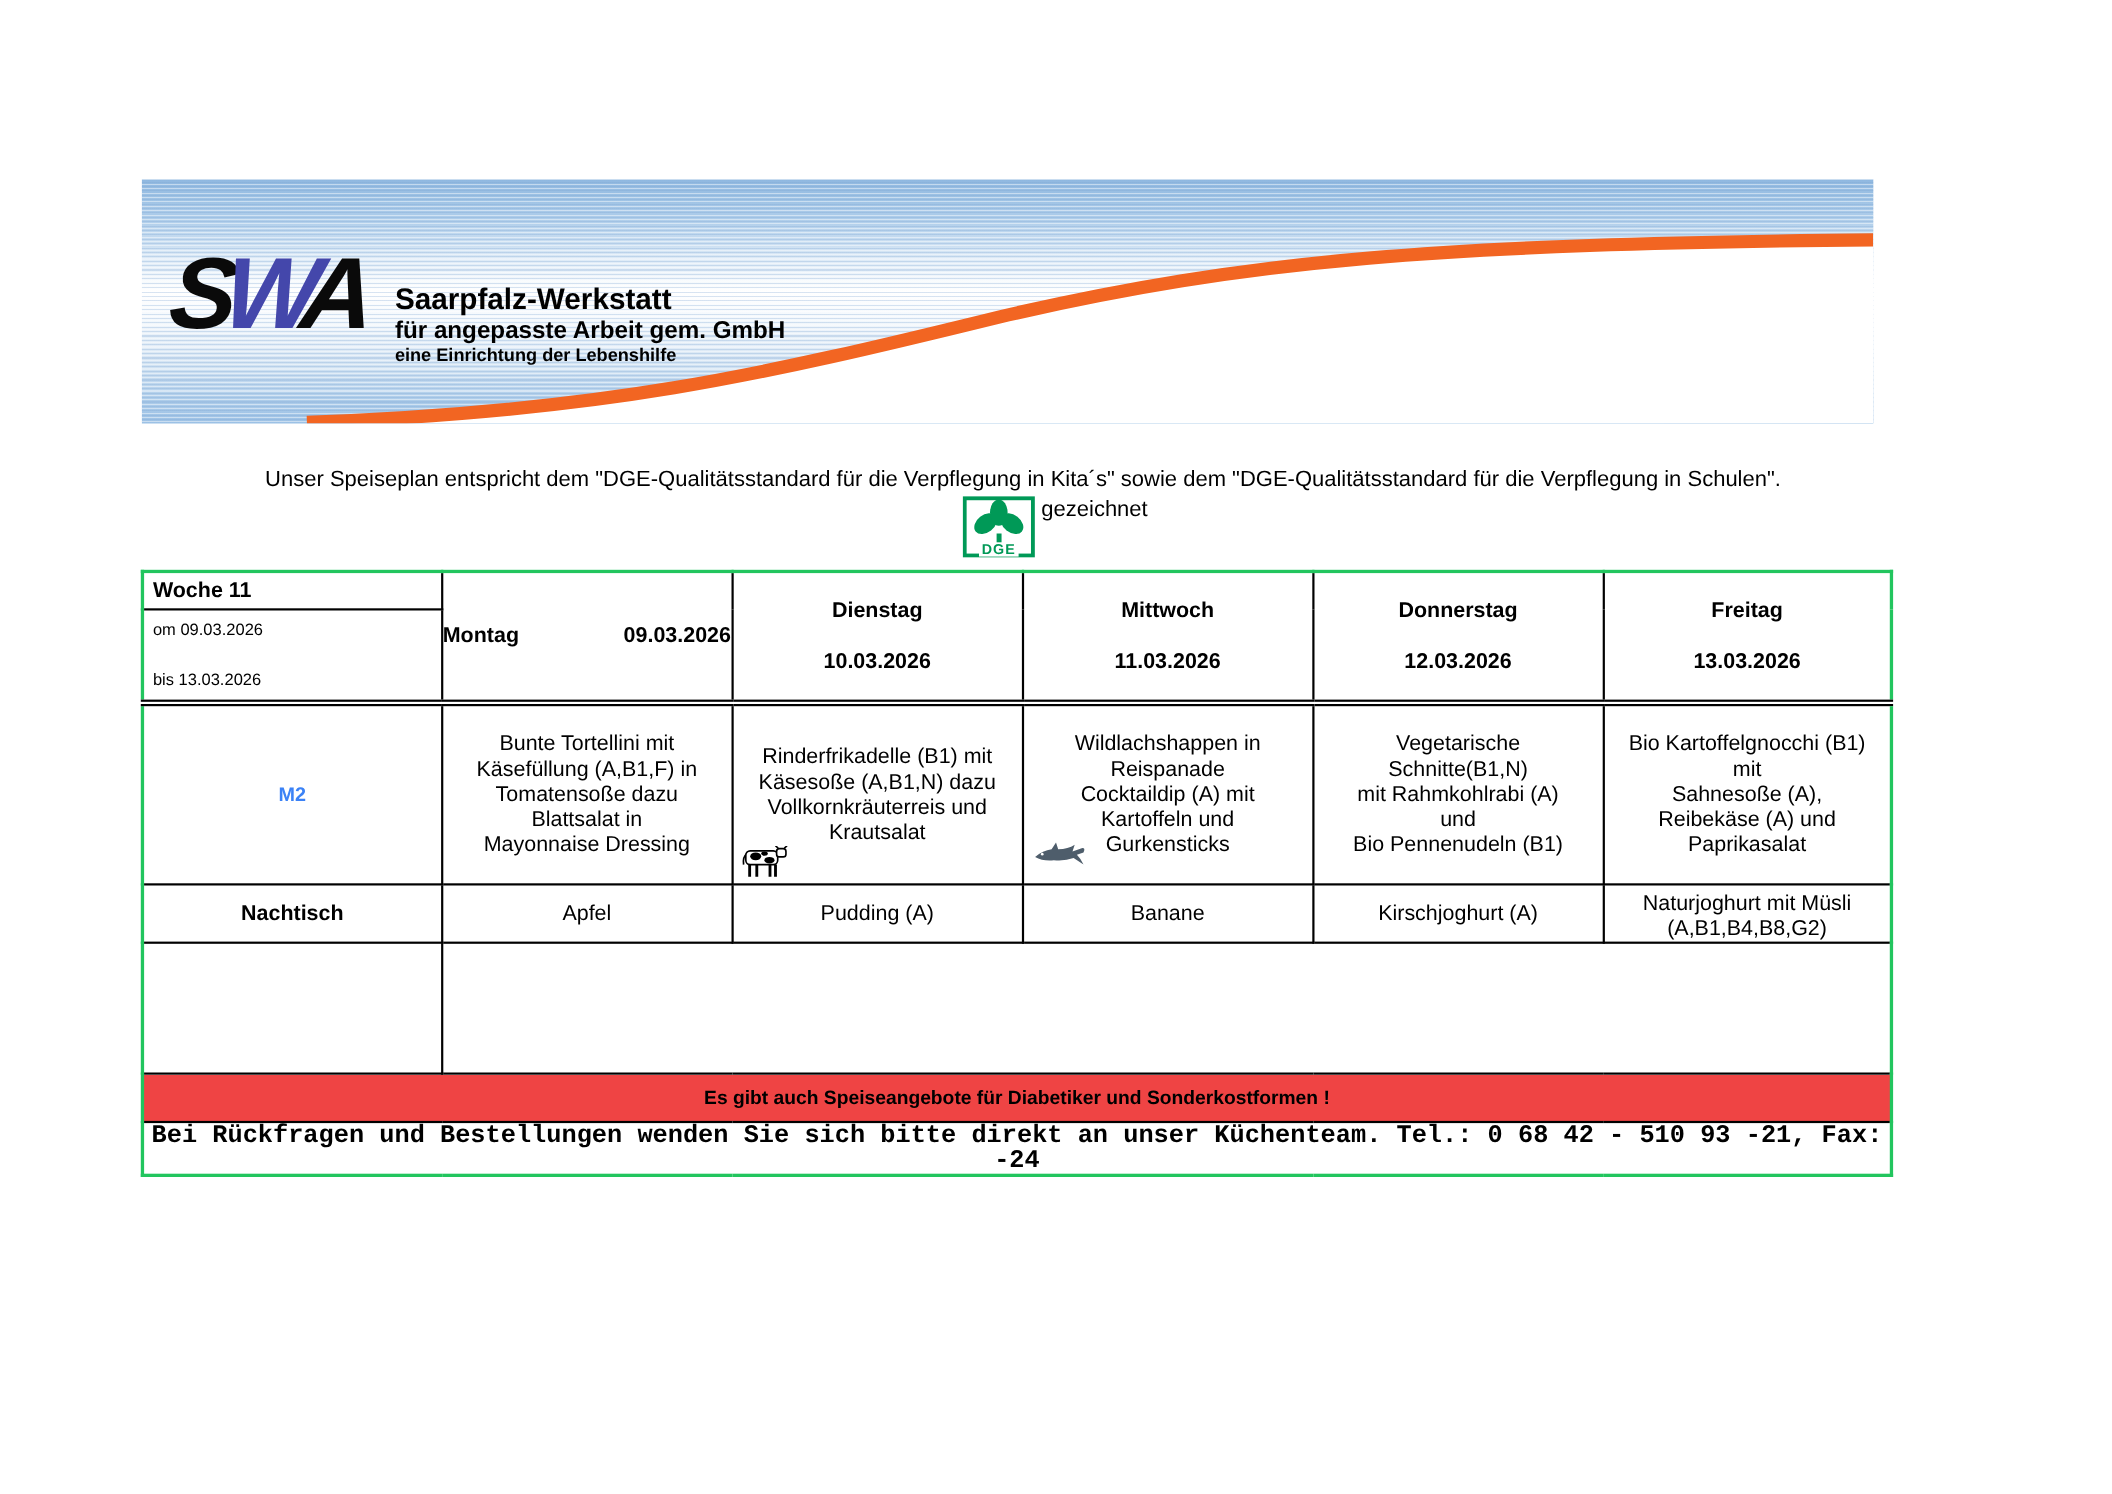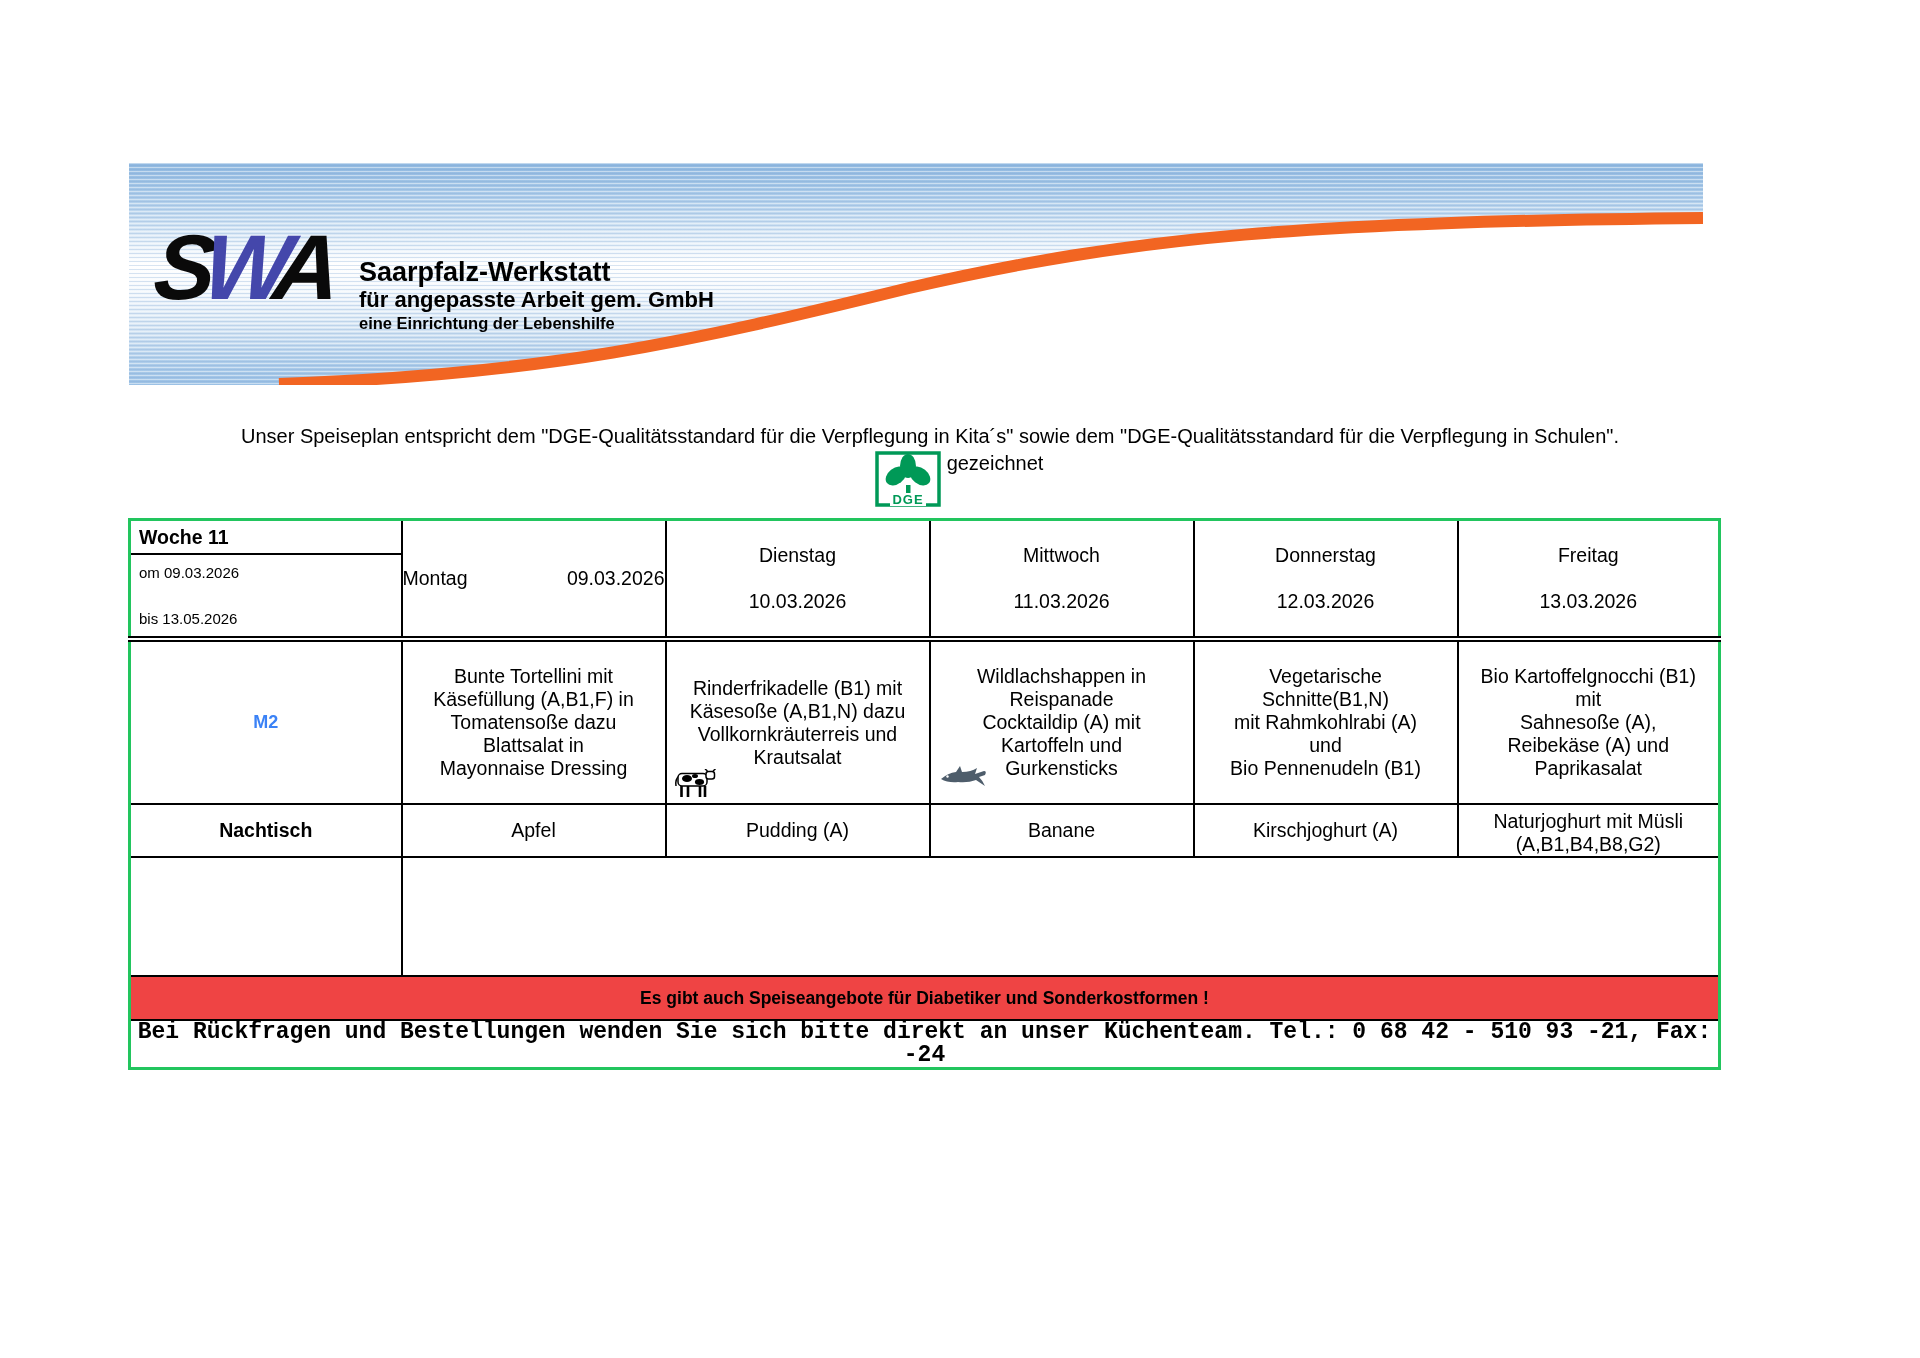--- a/index.html
+++ b/index.html
@@ -31,21 +31,21 @@
   .dge-logo{width:66px;height:56px;margin:0 6px 0 58px;flex:0 0 auto;}
 
   
   table.menu{position:absolute;left:128px;top:518px;width:1590px;border-collapse:collapse;
     table-layout:fixed;border:3px solid #22c55e;font-size:19.5px;}
   table.menu td{border:2px solid #000;text-align:center;vertical-align:middle;
     padding:0;overflow:hidden;line-height:23px;white-space:pre-line;}
   .c-woche-title{text-align:left !important;font-weight:bold;padding-left:8px !important;}
   .c-woche-dates{text-align:left !important;font-size:15px;line-height:19px;
     padding-left:8px !important;border-bottom:6px double #000 !important;}
-  .c-day{font-weight:normal;border-bottom:6px double #000 !important;margin-left:36px;}
+  .c-day{font-weight:bold;border-bottom:6px double #000 !important;margin-left:36px;}
   .c-day-montag{padding:0 0 !important;}
   .montag-flex{display:flex;justify-content:space-between;align-items:center;}
   .row-m2 td{border-bottom:6px double #000;}
   .c-m2{color:#3b82f6;font-weight:bold;font-size:18px;}
   .c-meal{position:relative;}
   .row-dessert td{border-bottom:4px solid #000;}
   .c-dessert-label{font-weight:bold;}
   .c-dessert-clip{vertical-align:top !important;padding-top:5px !important;line-height:24px;}
   .row-empty td{height:117px;}
   .c-green{background:#ef4444;font-weight:bold;font-size:17.5px;border-bottom:3px solid #000;}
@@ -118,21 +118,21 @@
           <div>Donnerstag</div>
           <div>12.03.2026</div>
         </td>
         <td class="c-day" rowspan="2">
           <div>Freitag</div>
           <div>13.03.2026</div>
         </td>
       </tr>
       <tr style="height:50px">
         <td class="c-woche-dates"><span>om 09.03.2026</span><br>
-          <span>bis 13.05.2026</span></td>
+          <span>bis 13.03.2026</span></td>
       </tr>
 
       <tr class="row-m2" style="height:160px">
         <td class="c-m2">M2</td>
         <td class="c-meal">Bunte Tortellini mit
 Käsefüllung (A,B1,F) in
 Tomatensoße dazu
 Blattsalat in
 Mayonnaise Dressing</td>
         <td class="c-meal">

